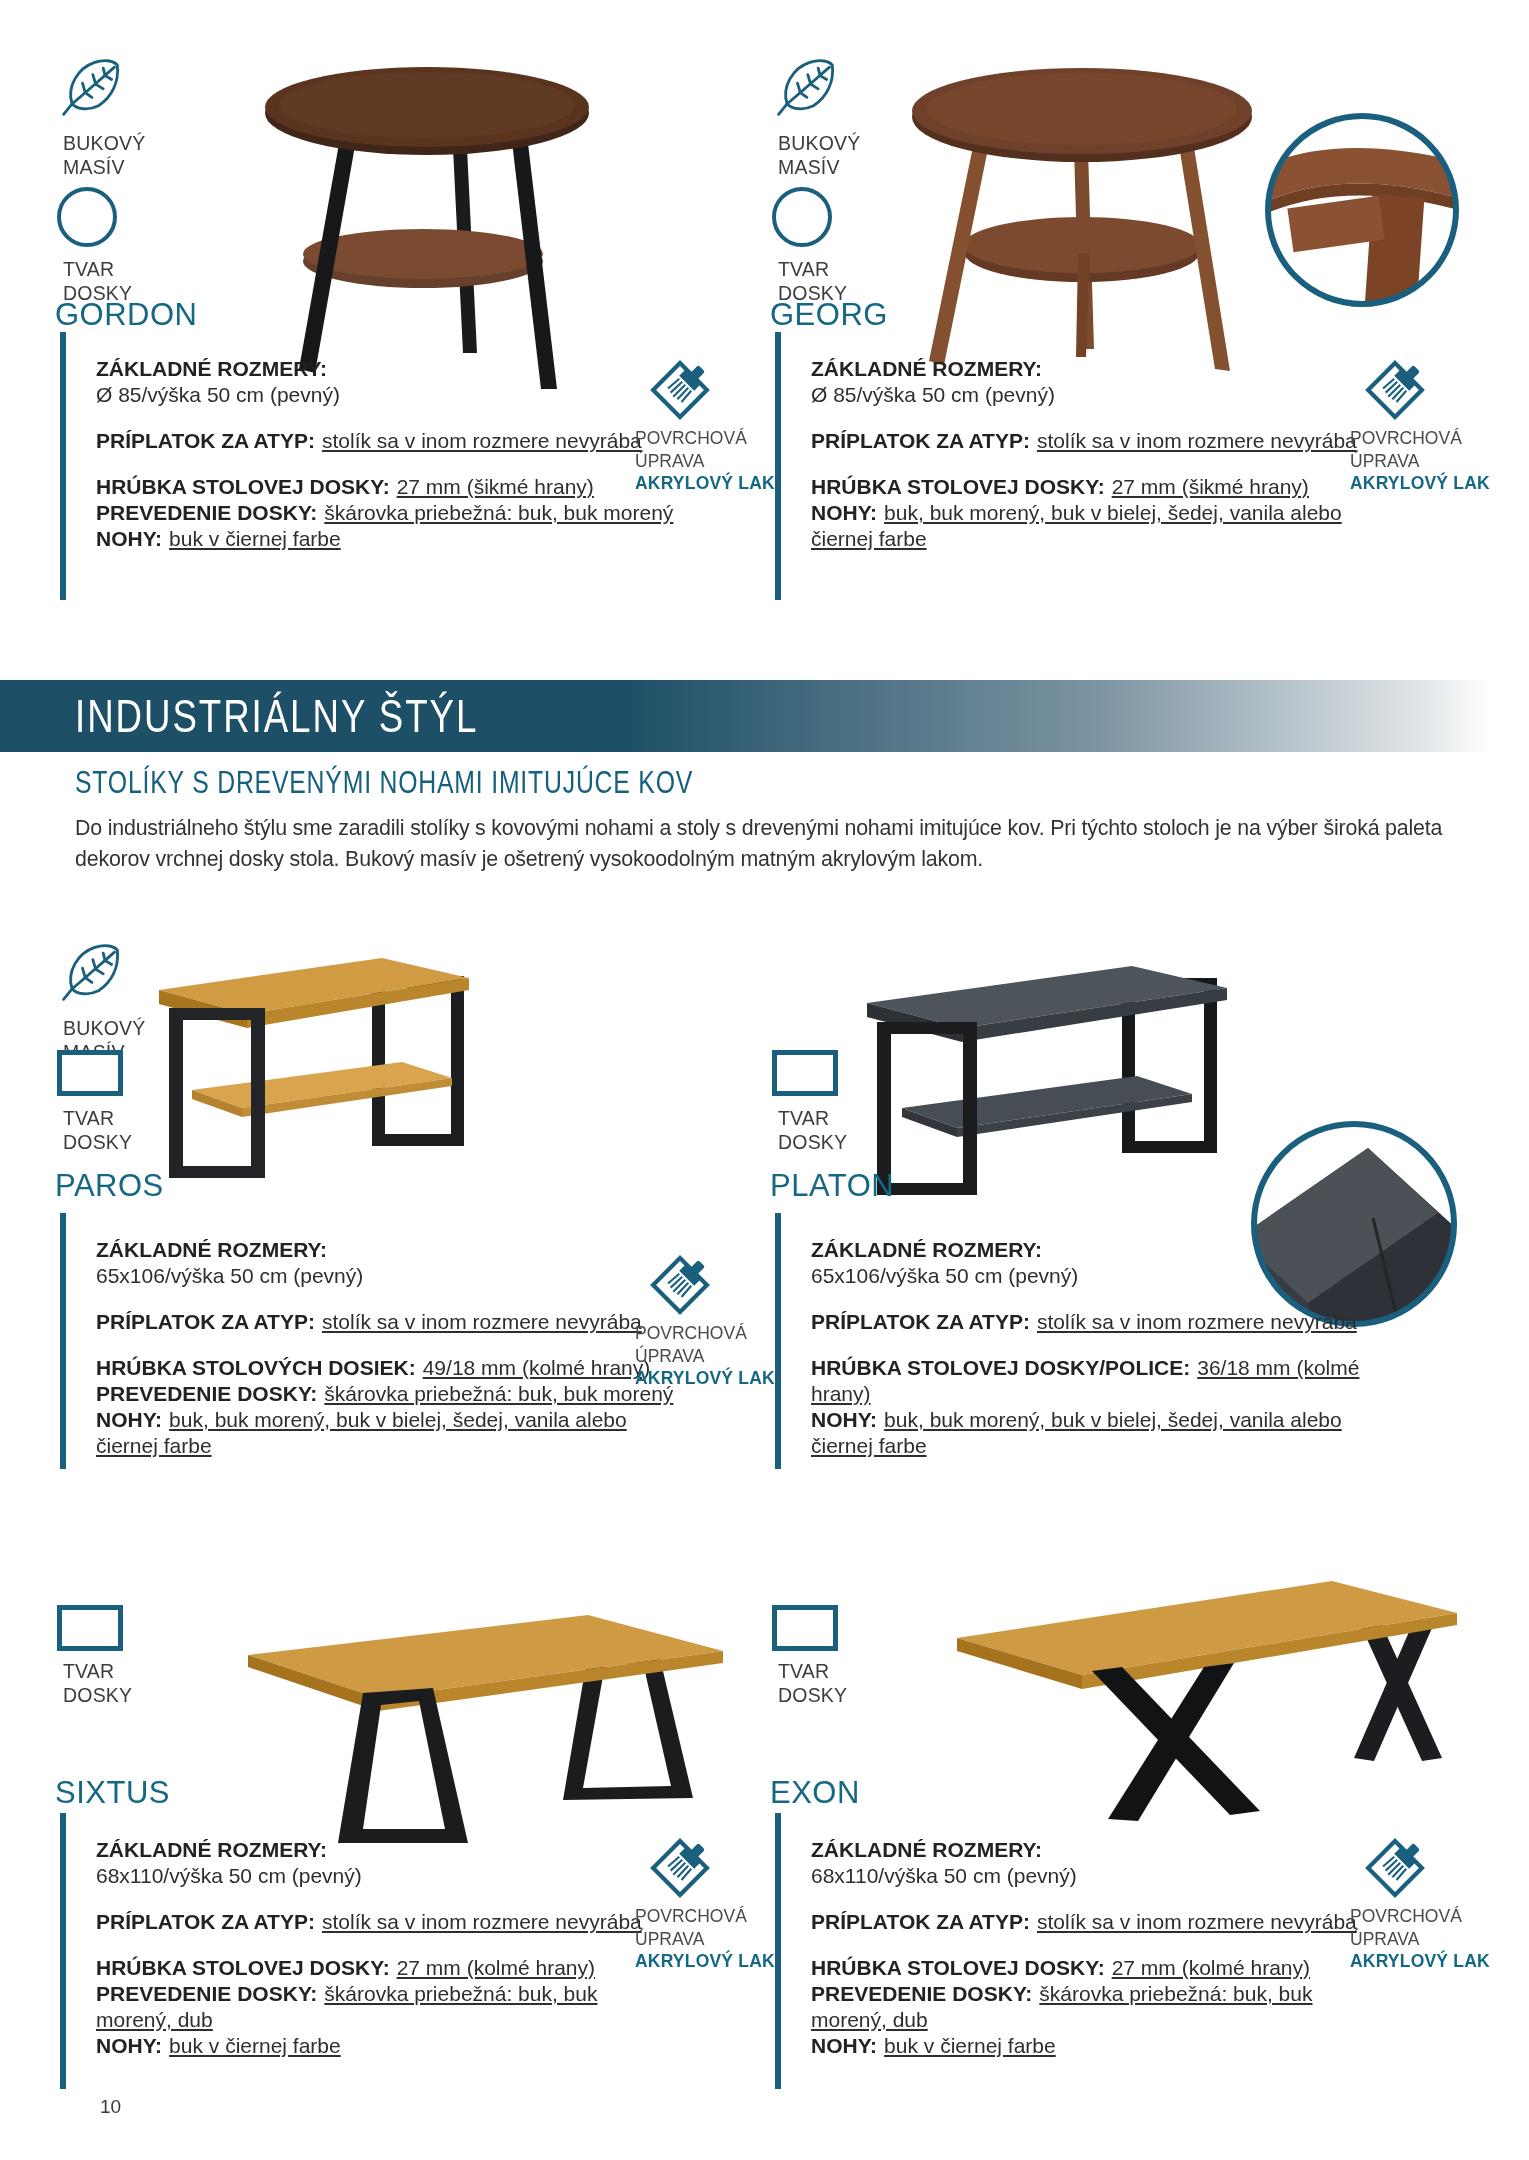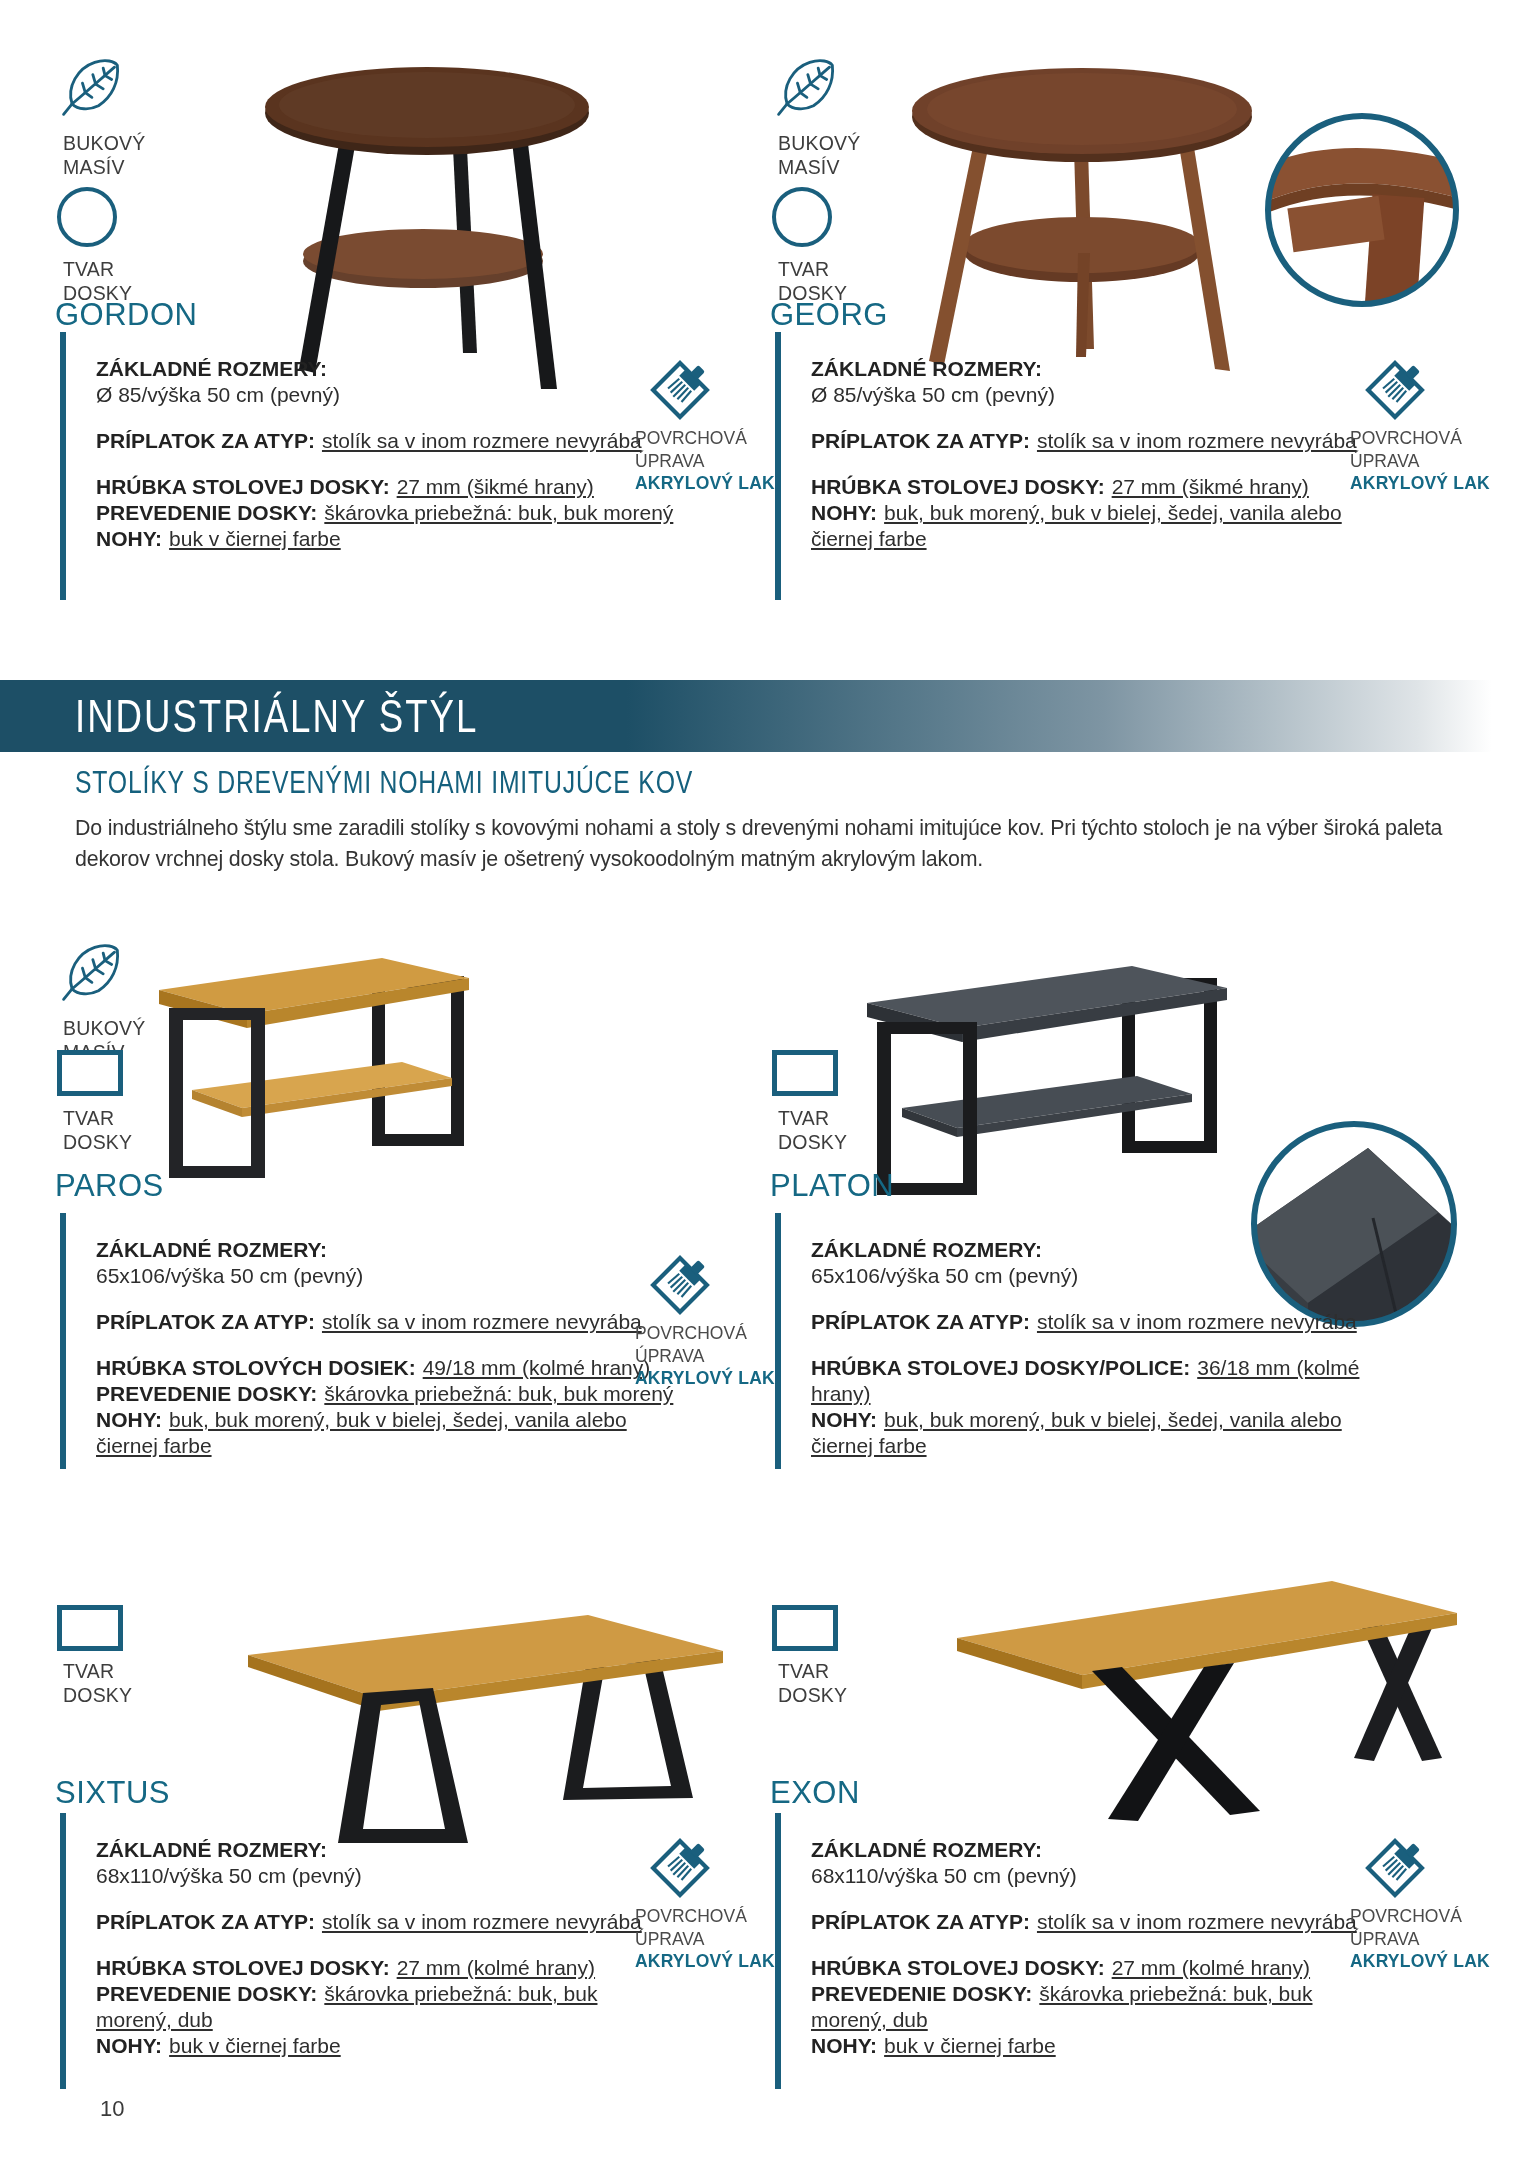--- a/index.html
+++ b/index.html
@@ -43,21 +43,21 @@
     letter-spacing:2.5px;transform:scaleX(.78);transform-origin:left center;white-space:nowrap;
   }
   .subtitle{
     position:absolute;left:75px;top:765px;color:#15607d;font-size:31px;font-weight:400;letter-spacing:1px;
     transform:scaleX(.8);transform-origin:left top;white-space:nowrap;
   }
   .intro{
     position:absolute;left:75px;top:812px;width:1475px;font-size:22.5px;line-height:31px;color:#333333;
     transform:scaleX(.95);transform-origin:left top;letter-spacing:-.2px;
   }
-  .page-num{position:absolute;left:100px;top:2096px;font-size:22px;color:#3a3a3a;}
+  .page-num{position:absolute;left:100px;top:2096px;font-size:19px;color:#3a3a3a;}
 </style>
 </head>
 <body>
 
 <div class="card row1" style="left:55px;top:45px;">
   <div class="art" style="left:200px;top:8px;width:345px;height:345px;">
     <svg width="345" height="345" viewBox="0 0 345 345">
       <polygon points="198,95 212,95 222,300 208,300" fill="#1a1b1d"></polygon>
       <ellipse cx="168" cy="208" rx="120" ry="27" fill="#66402c"></ellipse>
       <ellipse cx="168" cy="201" rx="120" ry="25" fill="#7a4b31"></ellipse>

